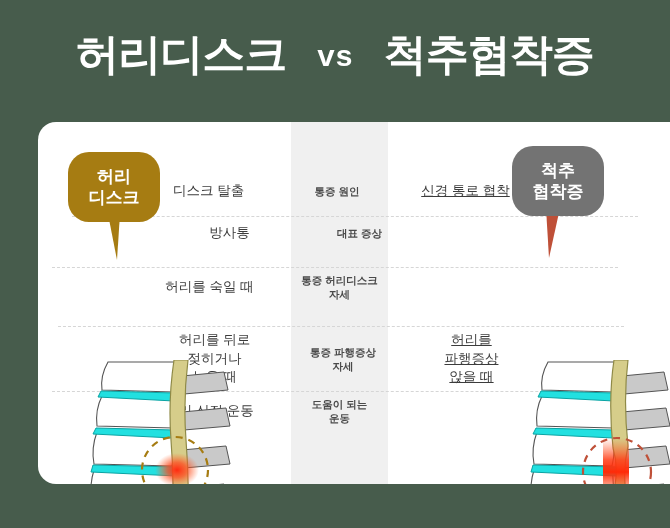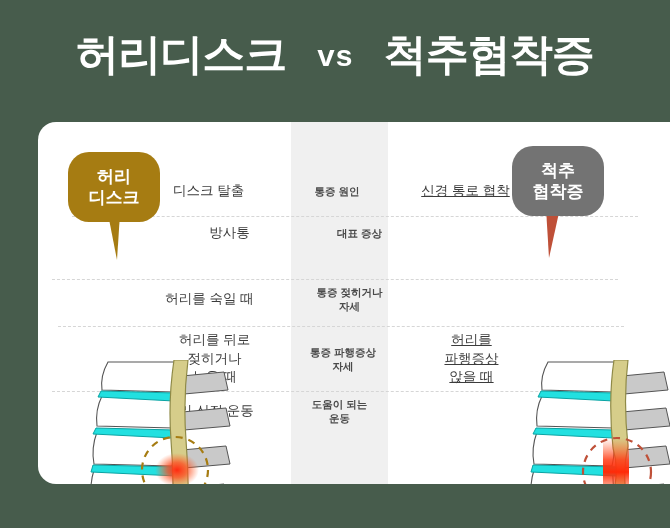--- a/index.html
+++ b/index.html
@@ -241,23 +241,23 @@
       <div class="cell left">디스크 탈출</div>
       <div class="cell mid">통증 원인</div>
       <div class="cell right">신경 통로 협착</div>
     </div>
 
     <div class="t-row sep" style="top:94px; height:34px;margin-left:20px;">
       <div class="cell left">방사통</div>
       <div class="cell mid">대표 증상</div>
     </div>
 
-    <div class="t-row sep" style="top:157px; height:40px;gap:10px;">
+    <div class="t-row sep" style="top:145px; height:40px;">
       <div class="cell left">허리를 숙일 때</div>
-      <div class="cell mid">통증 젖히거나
+      <div class="cell mid">통증 허리디스크
 자세</div>
     </div>
 
     <div class="t-row sep" style="top:204px; height:66px;margin-left:6px;">
       <div class="cell left">허리를 뒤로
 젖히거나
 누울 때</div>
       <div class="cell mid">통증 파행증상
 자세</div>
       <div class="cell right">허리를

